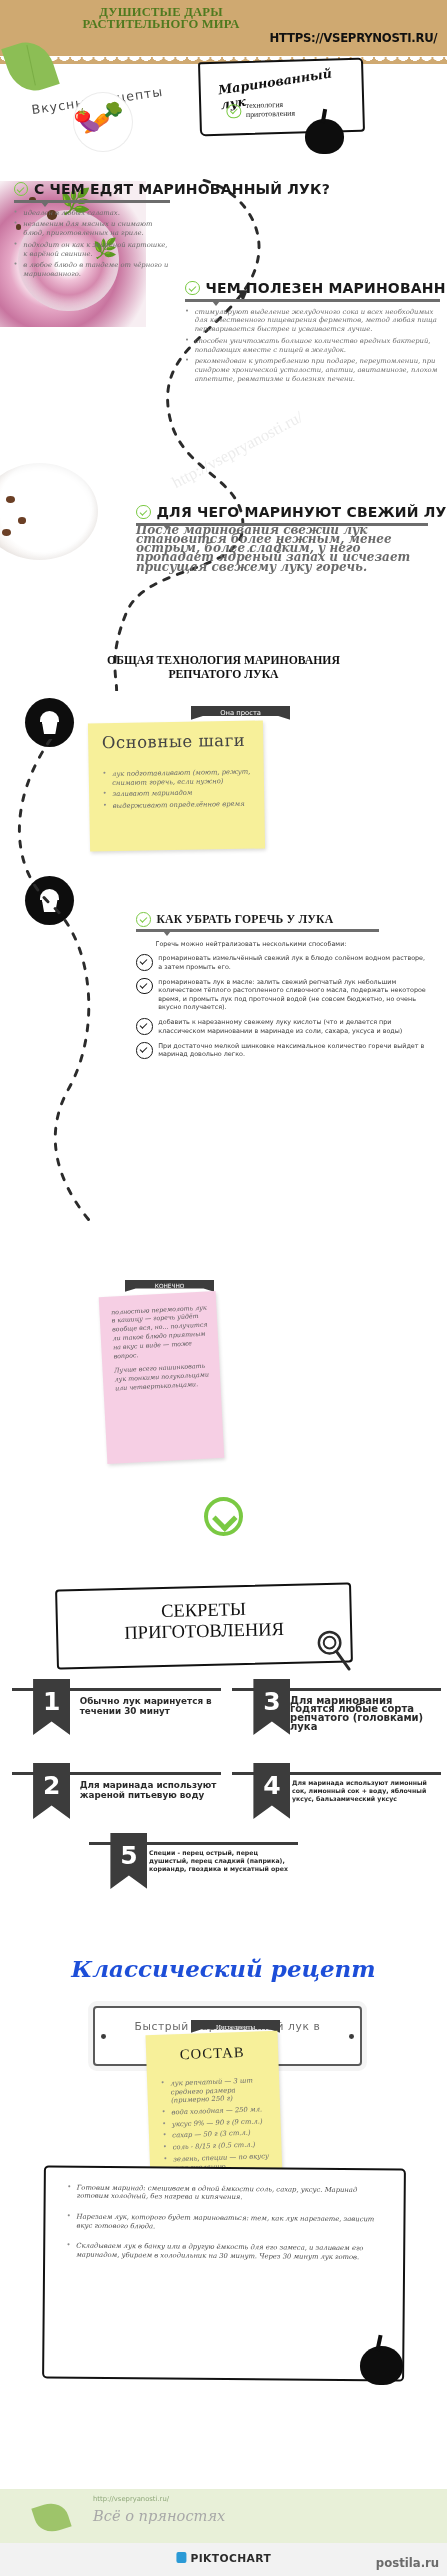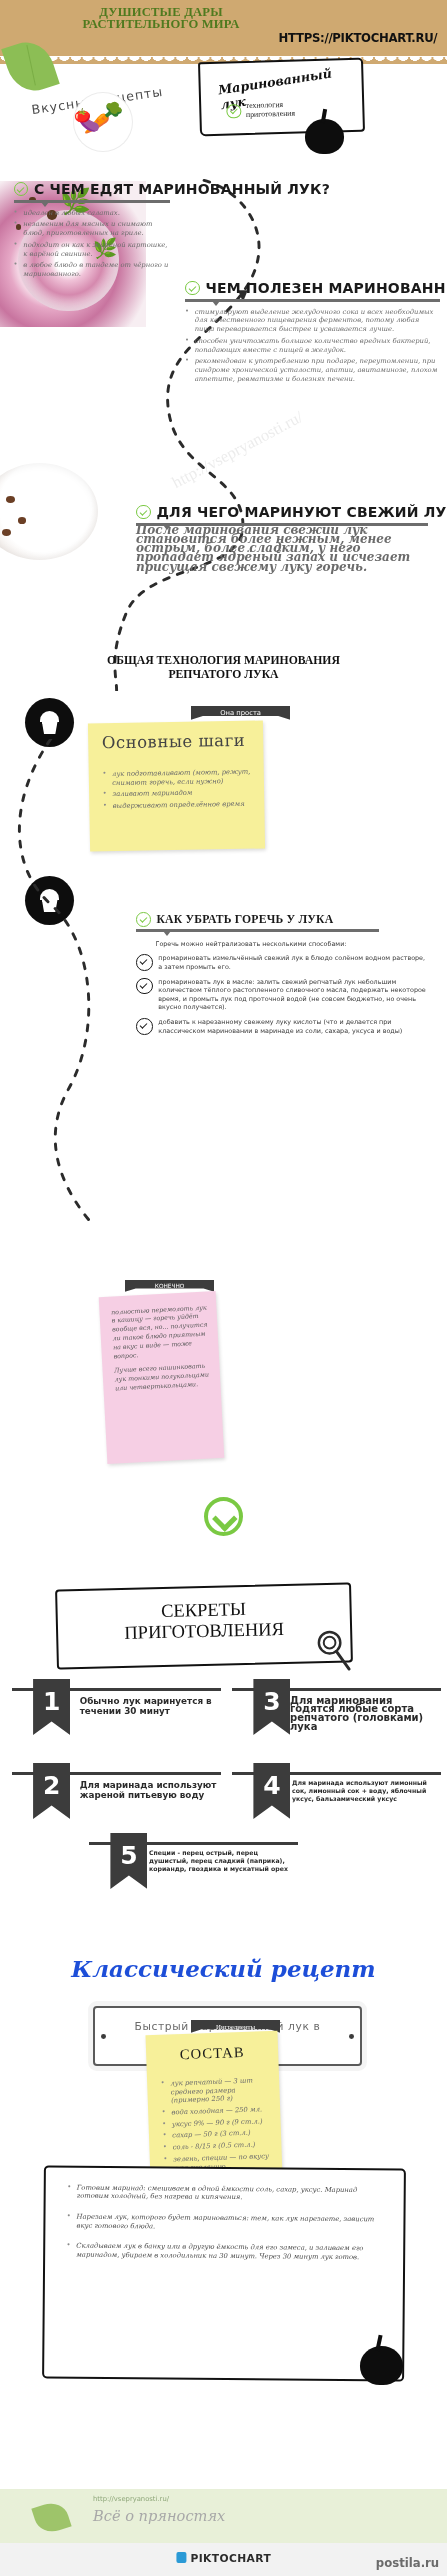--- a/index.html
+++ b/index.html
@@ -144,21 +144,21 @@
 </head>
 <body>
 
 <div class="page">
 
   <div class="topbar">
     <div class="brand">
       <div>ДУШИСТЫЕ ДАРЫ</div>
       <div>РАСТИТЕЛЬНОГО МИРА</div>
     </div>
-    <div class="site">HTTPS://PIKTOCHART.RU/</div>
+    <div class="site">HTTPS://VSEPRYNOSTI.RU/</div>
   </div>
   <div class="zigzag"></div>
 
   <div class="leaf"></div>
   <div style="position:absolute;left:31px;top:93px;transform:rotate(-8deg);font-family:'DejaVu Sans',sans-serif;font-size:12.6px;color:#4a4a4a;letter-spacing:1px;">Вкусные Рецепты</div>
 
   <div class="plate">
     <div class="veg" style="left:9.7px;top:7.8px;">🥕</div>
     <div class="veg" style="left:1.9px;top:11.7px;font-size:19.5px;">🍆</div>
     <div class="veg" style="left:0px;top:5.8px;font-size:13.6px;">🍅</div>
@@ -206,21 +206,21 @@
     </ul>
   </div>
 
   <div style="position:absolute;left:185px;top:280px;width:255px;">
     <div class="sec-head">
       <div class="chk"></div>
       <div class="ttl">ЧЕМ ПОЛЕЗЕН МАРИНОВАННЫЙ ЛУК?</div>
     </div>
     <div class="rule"></div>
     <ul class="hl hand">
-      <li>стимулируют выделение желудочного сока и всех необходимых для качественного пищеварения ферментов, потому любая пища переваривается быстрее и усваивается лучше.</li>
+      <li>стимулируют выделение желудочного сока и всех необходимых для качественного пищеварения ферментов, метод любая пища переваривается быстрее и усваивается лучше.</li>
       <li>способен уничтожать большое количество вредных бактерий, попадающих вместе с пищей в желудок.</li>
       <li>рекомендован к употреблению при подагре, переутомлении, при синдроме хронической усталости, апатии, авитаминозе, плохом аппетите, ревматизме и болезнях печени.</li>
     </ul>
   </div>
 
   <div class="wm" style="left:165px;top:440px;">http://vsepryanosti.ru/</div>
 
   <div class="photo2">
     <div class="bowl"></div>
     <div class="bean" style="left:5.8px;top:39px;"></div>
@@ -283,20 +283,24 @@
       <div class="chk dark"></div>
       <div class="plain">промариновать измельчённый свежий лук в блюдо солёном водном растворе, а затем промыть его.</div>
     </div>
     <div style="display:flex;gap:5.8px;margin-bottom:6.8px;">
       <div class="chk dark"></div>
       <div class="plain">промариновать лук в масле: залить свежий репчатый лук небольшим количеством тёплого растопленного сливочного масла, подержать некоторое время, и промыть лук под проточной водой (не совсем бюджетно, но очень вкусно получается).</div>
     </div>
     <div style="display:flex;gap:5.8px;margin-bottom:6.8px;">
       <div class="chk dark"></div>
       <div class="plain">добавить к нарезанному свежему луку кислоты (что и делается при классическом мариновании в маринаде из соли, сахара, уксуса и воды)</div>
+    </div>
+    <div style="display:flex;gap:5.8px;">
+      <div class="chk dark"></div>
+      <div class="plain">При достаточно мелкой шинковке максимальное количество горечи выйдет в маринад довольно легко.</div>
     </div>
   </div>
 
   <div class="ribbon" style="left:125px;top:1280px;width:62px;font-size:5.8px;">КОНЕЧНО</div>
   <div class="sticky pink" style="left:103px;top:1294px;width:117px;height:167px;transform:rotate(-3deg);">
     <div class="hand" style="position:absolute;left:11.7px;top:11.7px;right:7.8px;font-size:6.3px;line-height:8.8px;color:#5a5a5a;">
       <div style="margin-bottom:5.8px;">полностью перемолоть лук в кашицу — горечь уйдёт вообще вся, но... получится ли такое блюдо приятным на вкус и виде — тоже вопрос.</div>
       <div>Лучше всего нашинковать лук тонкими полукольцами или четвертькольцами.</div>
     </div>
   </div>

